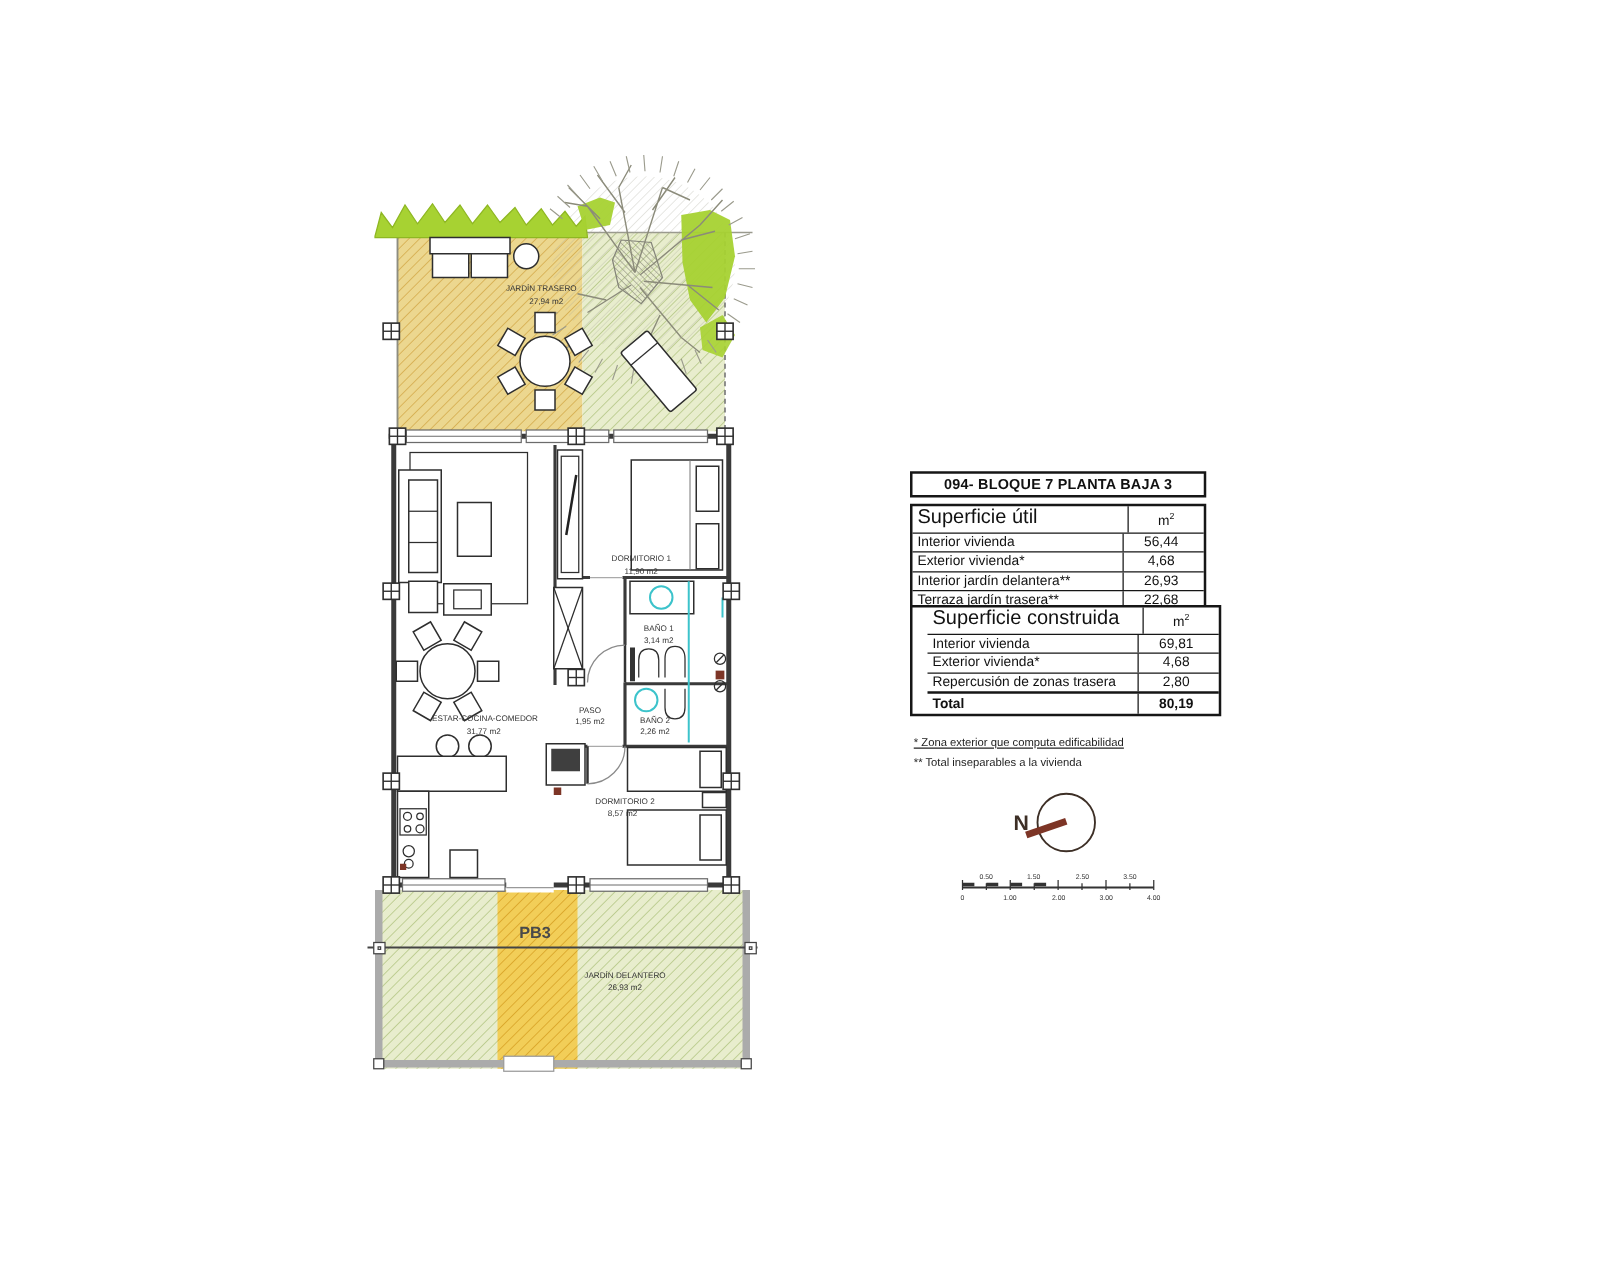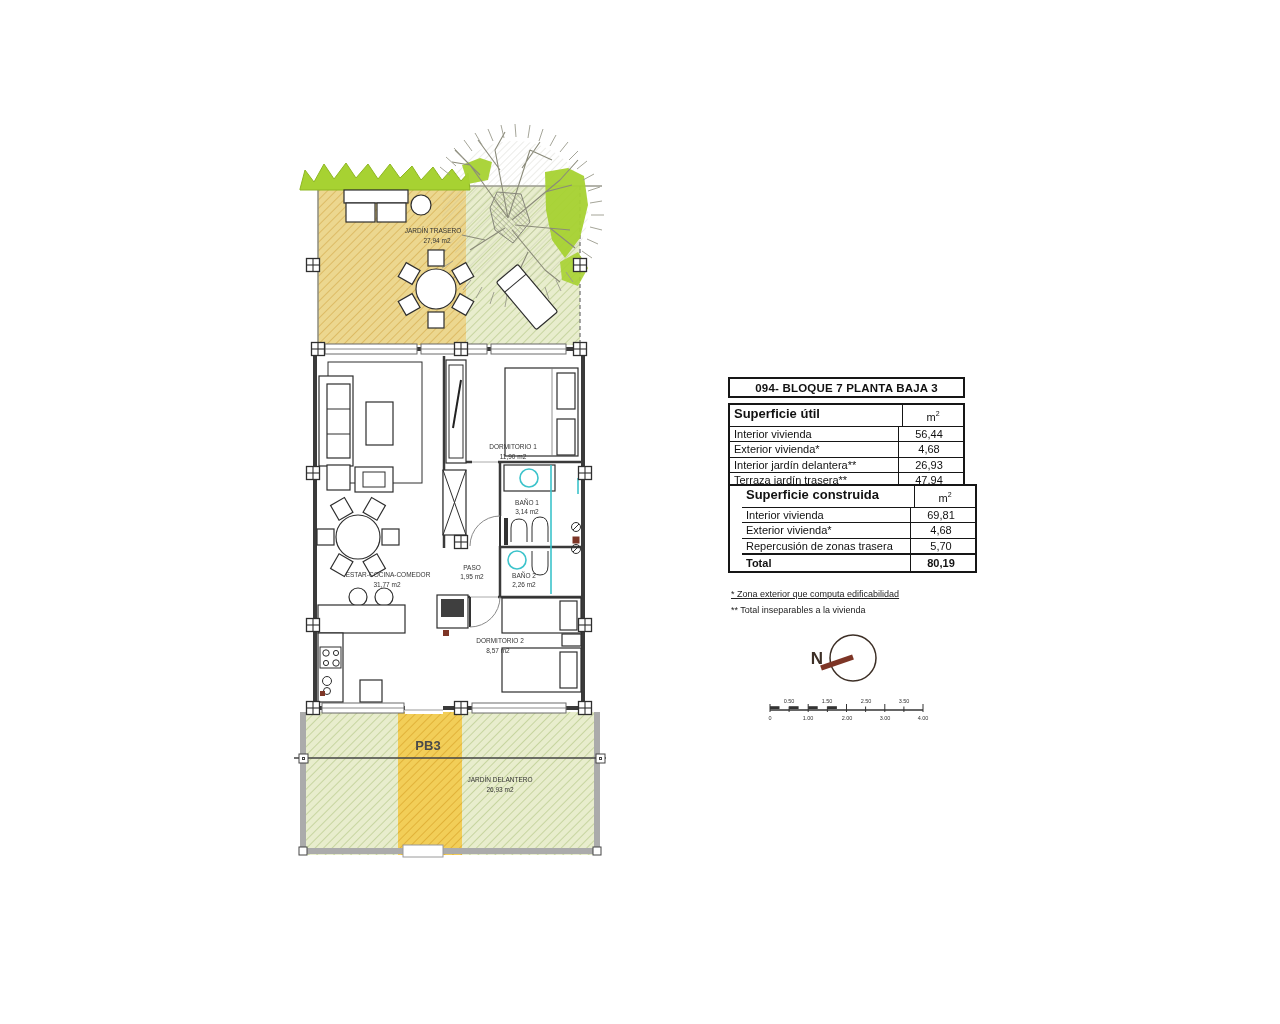--- a/index.html
+++ b/index.html
@@ -10,21 +10,21 @@
   .absbox{position:absolute;color:#111;}
   .titlebox{left:728px;top:377px;width:233px;height:17px;border:2px solid #161616;
     display:flex;align-items:center;justify-content:center;font-weight:bold;font-size:11.5px;letter-spacing:.2px;}
   .datatable{left:728px;width:233px;border:2px solid #161616;background:#fff;}
   #tbl-util{top:403px;}
   #tbl-cons{top:484px;padding-left:12px;}
   .trow{display:flex;border-top:1px solid #161616;}
   .trow:first-child{border-top:none;}
   .lblcell{flex:1;padding-left:4px;font-size:11px;line-height:14.5px;white-space:nowrap;overflow:hidden;}
   .valcell{width:60px;border-left:1px solid #161616;text-align:center;padding-right:4px;font-size:11px;line-height:14.5px;}
-  .hdr .lblcell{font-weight:bold;font-size:13px;line-height:17px;}
+  .hdr .lblcell{font-weight:normal;font-size:16px;line-height:17px;}
   .hdr .valcell{text-align:center;padding-right:0;font-weight:normal;line-height:17px;}
   .hdr sup{font-size:7px;}
   .total{border-top:2px solid #161616;font-weight:bold;gap:28px;}
   .total .lblcell,.total .valcell{line-height:16px;}
   .fn{left:731px;font-size:9px;color:#222;}
   #fn1{top:589px;text-decoration:underline;} #fn2{top:605px;}
   
   .wall{stroke:#3a3a3a;stroke-width:4;fill:none;}
   .wall2{stroke:#3a3a3a;stroke-width:2.5;fill:none;}
   .fur{fill:#ffffff;stroke:#2e2e2e;stroke-width:1.2;}
@@ -432,21 +432,21 @@
     <div class="trow">
       <div class="lblcell">Exterior vivienda*</div>
       <div class="valcell">4,68</div>
     </div>
     <div class="trow">
       <div class="lblcell">Interior jardín delantera**</div>
       <div class="valcell">26,93</div>
     </div>
     <div class="trow">
       <div class="lblcell">Terraza jardín trasera**</div>
-      <div class="valcell">47,94</div>
+      <div class="valcell">22,68</div>
     </div>
     <div class="trow total">
       <div class="lblcell">Total</div>
       <div class="valcell">159,73</div>
     </div>
   </div>
 
   <div class="absbox datatable" id="tbl-cons">
     <div class="trow hdr">
       <div class="lblcell">Superficie construida</div>
@@ -455,21 +455,21 @@
     <div class="trow">
       <div class="lblcell">Interior vivienda</div>
       <div class="valcell">69,81</div>
     </div>
     <div class="trow">
       <div class="lblcell">Exterior vivienda*</div>
       <div class="valcell">4,68</div>
     </div>
     <div class="trow">
       <div class="lblcell">Repercusión de zonas trasera</div>
-      <div class="valcell">5,70</div>
+      <div class="valcell">2,80</div>
     </div>
     <div class="trow total">
       <div class="lblcell">Total</div>
       <div class="valcell">80,19</div>
     </div>
   </div>
 
   <div class="absbox fn" id="fn1">* Zona exterior que computa edificabilidad</div>
   <div class="absbox fn" id="fn2">** Total inseparables a la vivienda</div>
 </div>

